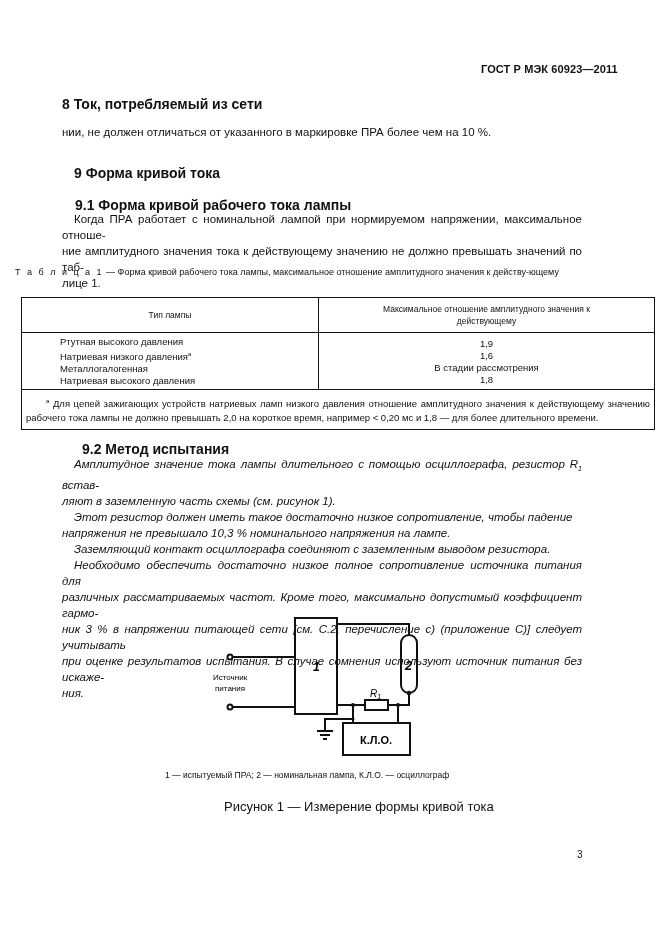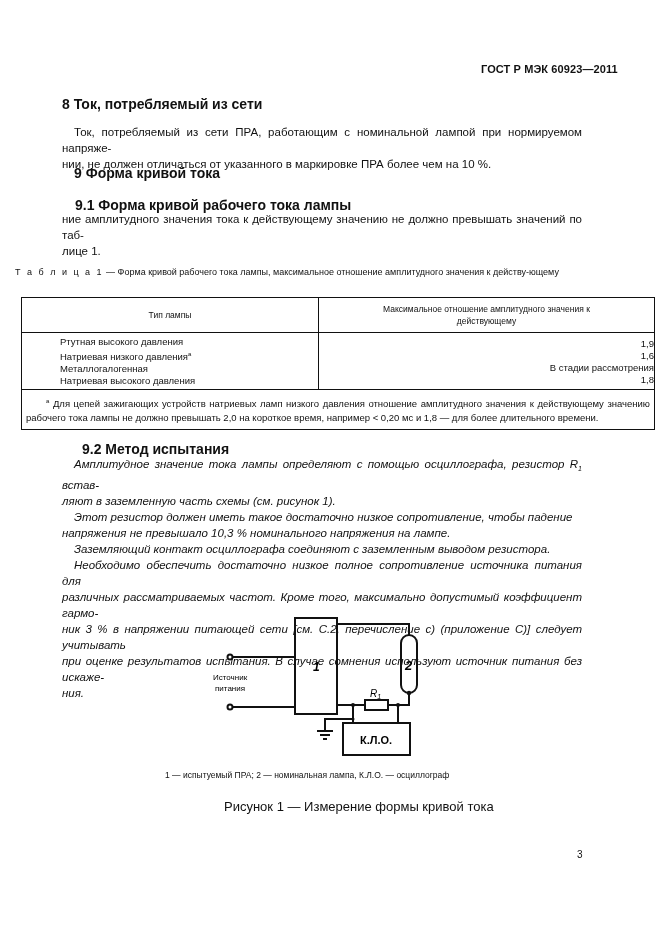--- a/index.html
+++ b/index.html
@@ -13,43 +13,43 @@
   .p .ind { display: inline-block; width: 12px; }
   .it { font-style: italic; }
   .cap { left: 15px; top: 267px; width: 590px; font-size: 9px; line-height: 11px; }
   .cap .sp { letter-spacing: 2px; }
   table.t { position: absolute; left: 21px; top: 297px; width: 634px; border-collapse: collapse;
             font-size: 9.5px; border: 1.2px solid #111; }
   table.t td { border: 1px solid #111; vertical-align: middle; padding: 0; }
   .th { height: 34px; text-align: center; font-size: 8.5px; line-height: 12px; }
   .head-row td { border-bottom: 2px solid #111; }
   .body-left { padding: 3px 0 2px 38px !important; line-height: 12px; }
-  .body-right { text-align: right; line-height: 12px; padding: 3px 0 2px 0 !important; margin-left: 6px; }
+  .body-right { text-align: center; line-height: 12px; padding: 3px 0 2px 0 !important; margin-left: 6px; }
   .fn { padding: 4px 4px 4px 4px !important; line-height: 14px; font-size: 9.5px; text-align: justify; }
   sup { font-size: 6px; }
   .legend { left: 165px; top: 770px; font-size: 8.5px; }
   .figcap { left: 224px; top: 799px; font-size: 13px; }
   .pgnum { left: 577px; top: 849px; font-size: 10px; }
   svg text { font-family: "Liberation Sans", sans-serif; }
 </style>
 </head>
 <body>
 
 <div class="abs hdr">ГОСТ Р МЭК 60923—2011</div>
 
 <div class="abs h1" style="left:62px; top:96px;">8  Ток, потребляемый из сети</div>
 <div class="abs p" style="top:124px;">
-  <div><span class="ind"></span><span>Ток, потребляемый из сети ПРА, работающим с номинальной лампой при нормируемом напряже-</span></div>
   <div>нии, не должен отличаться от указанного в маркировке ПРА более чем на 10 %.</div>
 </div>
 
 <div class="abs h1" style="left:62px; top:165px;margin-left:12px;">9  Форма кривой тока</div>
 
 <div class="abs h2" style="left:75px; top:197px;">9.1  Форма кривой рабочего тока лампы</div>
 <div class="abs p" style="top:211px;">
+  <div><span class="ind"></span><span>Когда ПРА работает с номинальной лампой при нормируемом напряжении, максимальное отноше-</span></div>
   <div>ние амплитудного значения тока к действующему значению не должно превышать значений по таб-</div>
   <div>лице 1.</div>
 </div>
 
 <div class="abs cap">
   <span class="sp">Т а б л и ц а  1</span><span> — Форма кривой рабочего тока лампы, максимальное отношение амплитудного значения к действу-ющему</span>
 </div>
 
 <table class="t">
   <tbody>
@@ -74,21 +74,21 @@
   <tr>
     <td colspan="2" class="fn">
       <span style="display:inline-block;width:20px;"></span><sup>a</sup><span> Для цепей зажигающих устройств натриевых ламп низкого давления отношение амплитудного значения к действующему значению рабочего тока лампы не должно превышать 2,0 на короткое время, например &lt; 0,20 мс и 1,8 — для более длительного времени.</span>
     </td>
   </tr>
 </tbody>
   </table>
 
 <div class="abs h2" style="left:82px; top:441px;">9.2  Метод испытания</div>
 <div class="abs p it" style="top:456px;">
-  <div><span class="ind"></span><span>Амплитудное значение тока лампы определяют с помощью осциллографа, резистор R</span><sub style="font-size:7px;">1</sub><span> встав-</span></div>
+  <div><span class="ind"></span><span>Амплитудное значение тока лампы длительного с помощью осциллографа, резистор R</span><sub style="font-size:7px;">1</sub><span> встав-</span></div>
   <div>ляют в заземленную часть схемы (см. рисунок 1).</div>
   <div><span class="ind"></span><span>Этот резистор должен иметь такое достаточно низкое сопротивление, чтобы падение</span></div>
   <div>напряжения не превышало 10,3 % номинального напряжения на лампе.</div>
   <div><span class="ind"></span><span>Заземляющий контакт осциллографа соединяют с заземленным выводом резистора.</span></div>
   <div><span class="ind"></span><span>Необходимо обеспечить достаточно низкое полное сопротивление источника питания для</span></div>
   <div>различных рассматриваемых частот. Кроме того, максимально допустимый коэффициент гармо-</div>
   <div>ник 3 % в напряжении питающей сети [см. С.2, перечисление с) (приложение С)] следует учитывать</div>
   <div>при оценке результатов испытания. В случае сомнения используют источник питания без искаже-</div>
   <div>ния.</div>
 </div>

